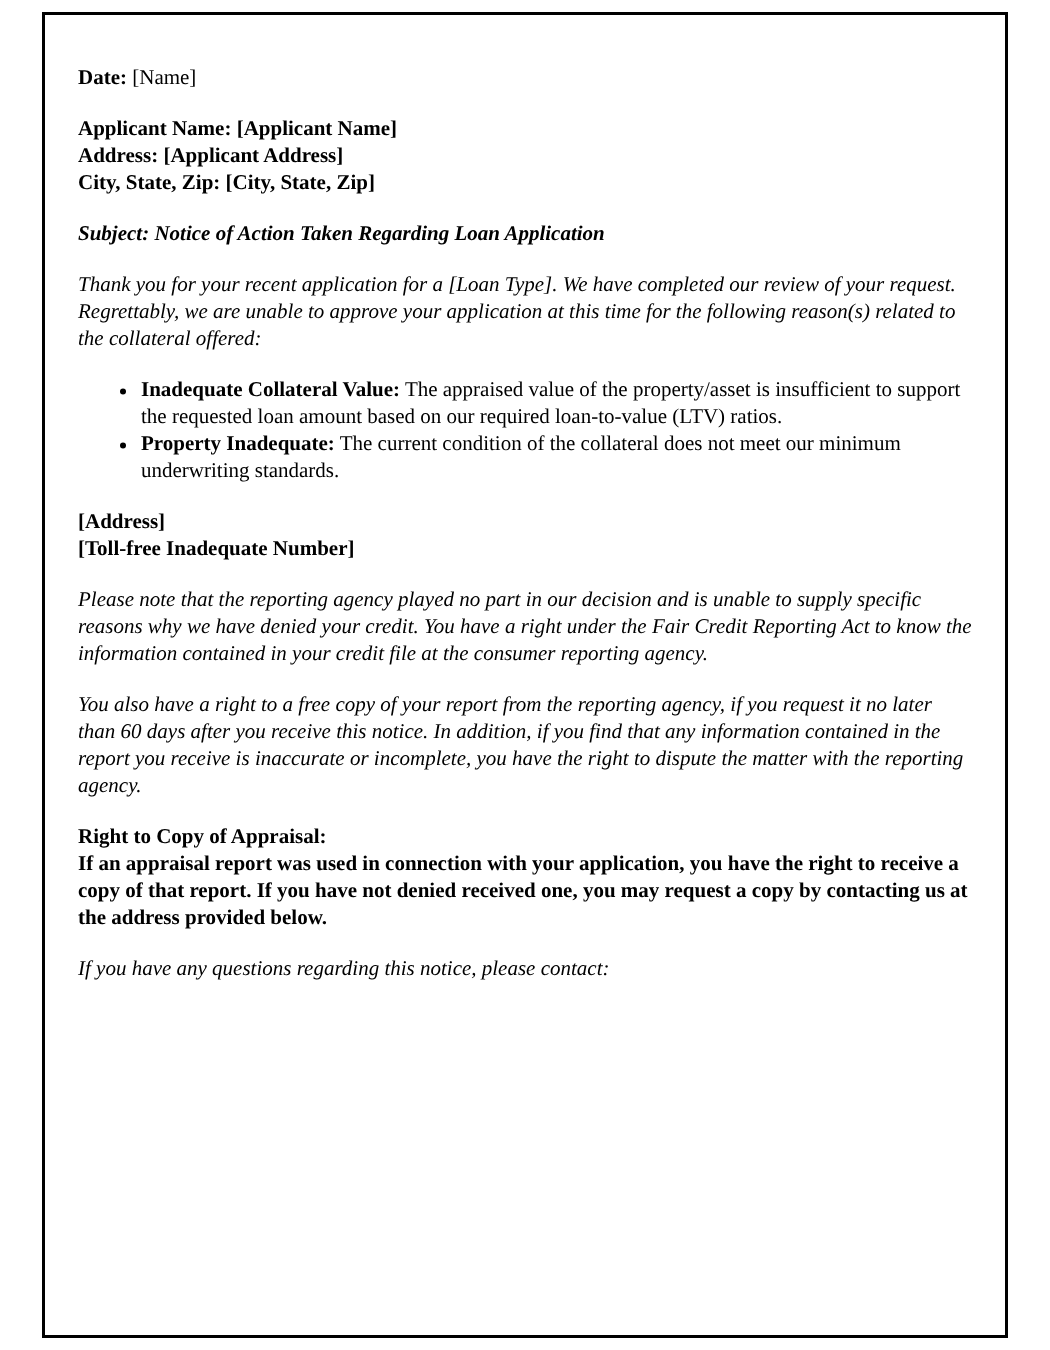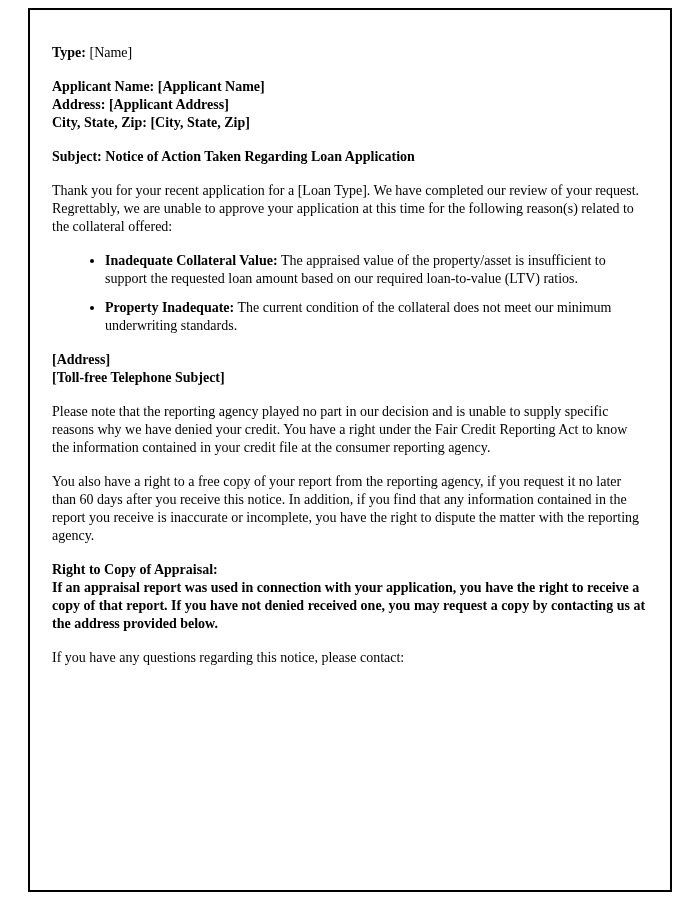--- a/index.html
+++ b/index.html
@@ -20,70 +20,71 @@
     border: 2px solid #000000;
     padding: 34px 22px 20px 22px;
     overflow: hidden;
   }
   .page p, .page li {
     font-size: 14px;
     line-height: 18px;
   }
   .para {
     margin: 16px 0;
+    font-style: italic;
   }
   .block {
     margin: 16px 0;
   }
   .block p {
     margin: 0;
     font-weight: bold;
   }
   .first-line {
     margin: 0 0 16px 0;
   }
   .bold {
     font-weight: bold;
   }
   ul.reasons {
     margin: 16px 0;
     padding-left: 42px;
     list-style-type: disc;
   }
   ul.reasons li {
-    margin: 11px;
+    margin: 0;
   }
 </style>
 </head>
 <body>
 
 <div class="page">
 
-  <p class="first-line"><strong>Type:</strong><span> [Name]</span></p>
+  <p class="first-line"><strong>Date:</strong><span> [Name]</span></p>
 
   <div class="block">
     <p><strong>Applicant Name:</strong><span> [Applicant Name]</span></p>
     <p><strong>Address:</strong><span> [Applicant Address]</span></p>
     <p><strong>City, State, Zip:</strong><span> [City, State, Zip]</span></p>
   </div>
 
   <p class="para bold">Subject: Notice of Action Taken Regarding Loan Application</p>
 
 
   <p class="para">Thank you for your recent application for a [Loan Type]. We have completed our review of your request. Regrettably, we are unable to approve your application at this time for the following reason(s) related to the collateral offered:</p>
 
   <ul class="reasons">
     <li><strong>Inadequate Collateral Value:</strong><span> The appraised value of the property/asset is insufficient to support the requested loan amount based on our required loan-to-value (LTV) ratios.</span></li>
     <li><strong>Property Inadequate:</strong><span> The current condition of the collateral does not meet our minimum underwriting standards.</span></li>
   </ul>
 
 
   <div class="block">
     <p>[Address]</p>
-    <p>[Toll-free Telephone Subject]</p>
+    <p>[Toll-free Inadequate Number]</p>
   </div>
 
   <p class="para">Please note that the reporting agency played no part in our decision and is unable to supply specific reasons why we have denied your credit. You have a right under the Fair Credit Reporting Act to know the information contained in your credit file at the consumer reporting agency.</p>
 
   <p class="para">You also have a right to a free copy of your report from the reporting agency, if you request it no later than 60 days after you receive this notice. In addition, if you find that any information contained in the report you receive is inaccurate or incomplete, you have the right to dispute the matter with the reporting agency.</p>
 
   <div class="block">
     <p class="bold">Right to Copy of Appraisal:</p>
     <p>If an appraisal report was used in connection with your application, you have the right to receive a copy of that report. If you have not denied received one, you may request a copy by contacting us at the address provided below.</p>
   </div>

